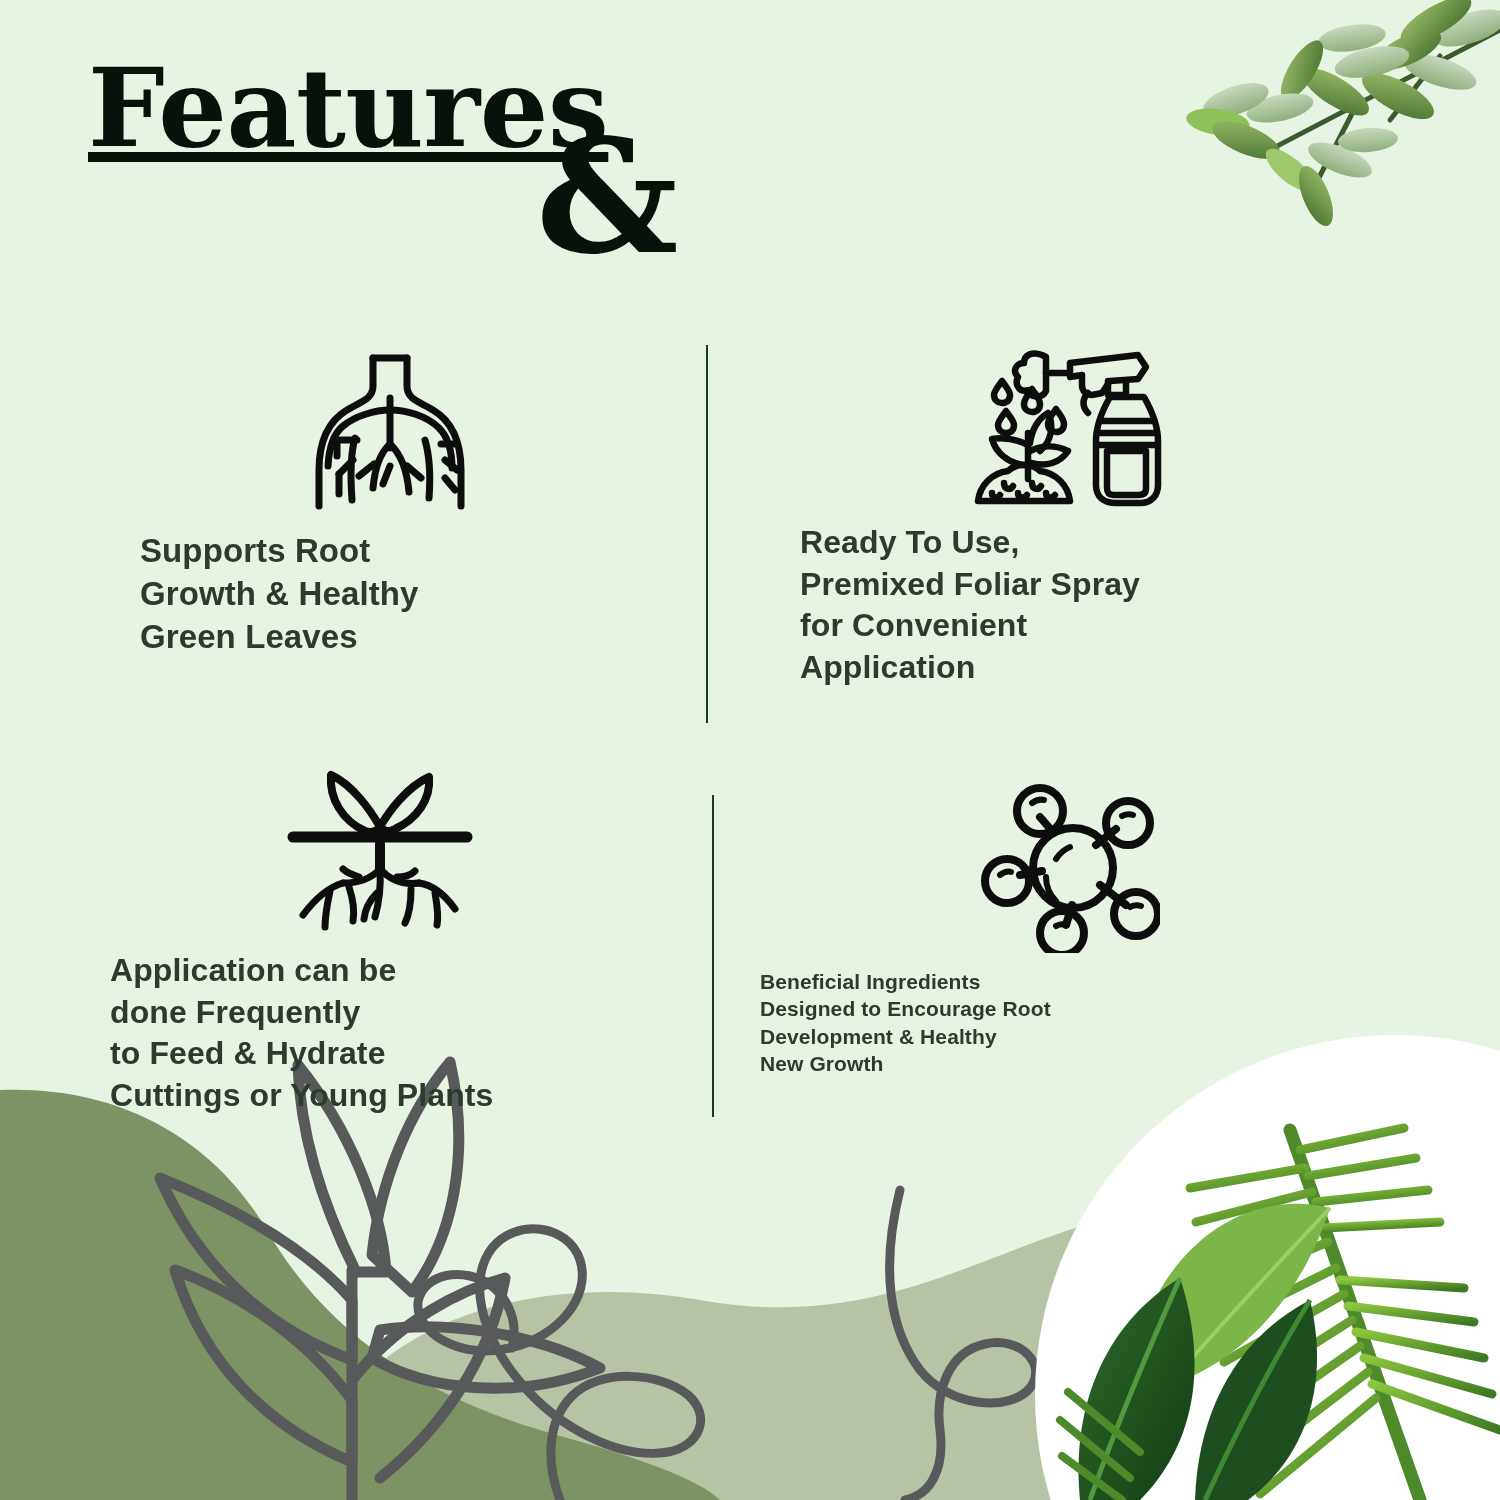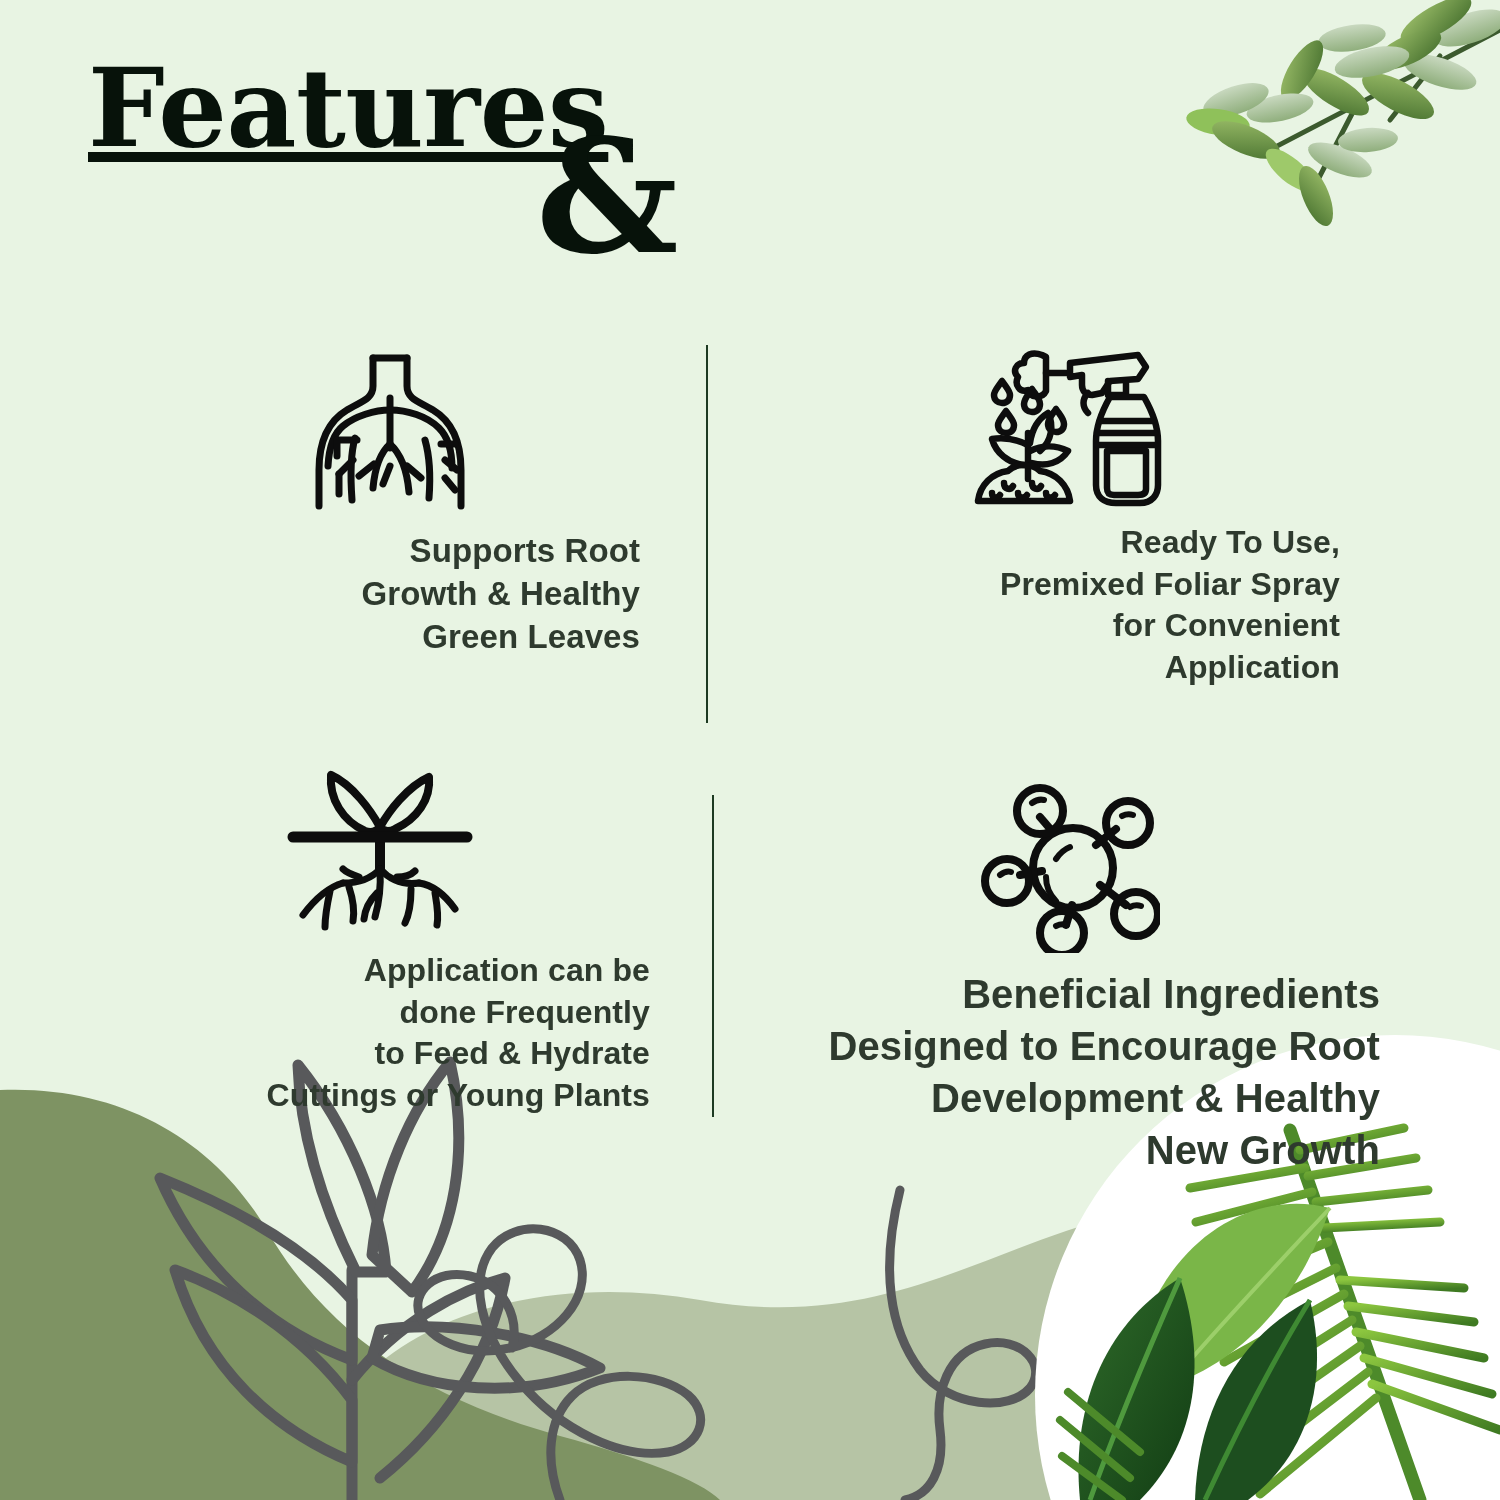--- a/index.html
+++ b/index.html
@@ -40,21 +40,21 @@
     color:#07120a;
     top:82px;left:448px;
     line-height:1;
   }
 
   
   .grid{
     position:absolute;z-index:6;
     left:0;top:330px;width:1500px;height:840px;
   }
-  .cell{position:absolute;text-align:right;}
+  .cell{position:absolute;text-align:left;}
   .cell .icon-wrap{
     display:flex;align-items:center;justify-content:center;
     height:180px;
   }
   .cell .caption{
     font-family:"Liberation Sans", sans-serif;
     font-weight:700;
     font-size:33px;
     line-height:1.30;
     color:#2e3a2e;
@@ -64,21 +64,21 @@
   }
 
   
   .cell-1{left:140px;top:10px;width:500px;}
   .cell-2{left:800px;top:2px;width:540px;}
   .cell-3{left:110px;top:430px;width:540px;}
   .cell-4{left:760px;top:448px;width:620px;}
 
   .cell-2 .caption{font-size:32px;}
   .cell-3 .caption{font-size:32px;}
-  .cell-4 .caption{font-size:40px;}
+  .cell-4 .caption{font-size:21px;}
 
   
   .divider{
     position:absolute;z-index:6;
     width:2px;background:#1d3a22;
   }
   .div-top{left:706px;top:345px;height:378px;}
   .div-bot{left:712px;top:795px;height:322px;}
 
   

